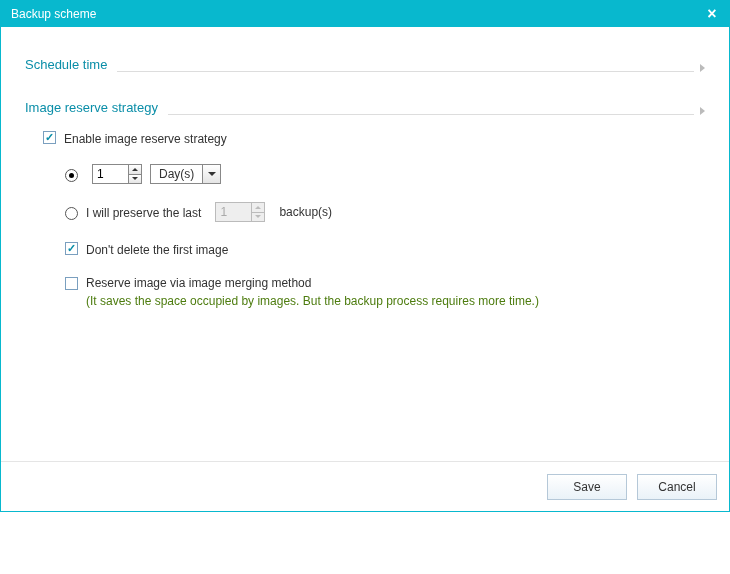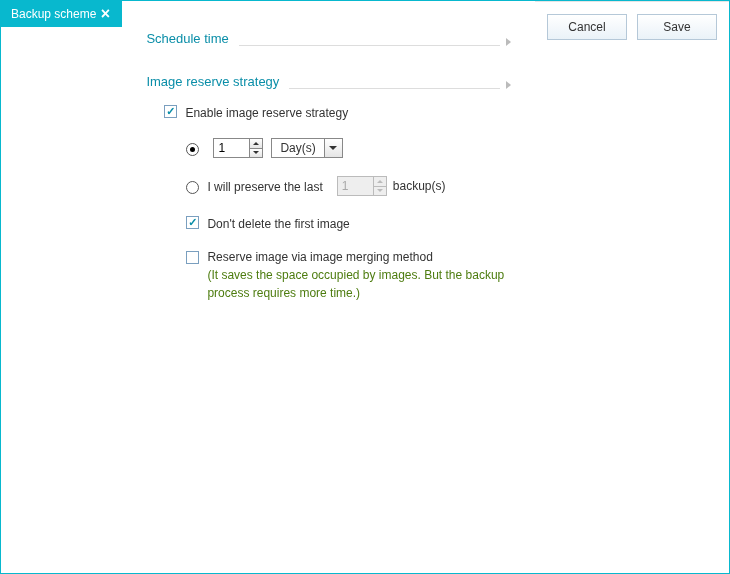--- a/index.html
+++ b/index.html
@@ -5,24 +5,24 @@
   * { box-sizing: border-box; }
   body {
     margin: 0;
     font-family: Tahoma, Arial, sans-serif;
     font-size: 12px;
     background: #fff;
     color: #333;
   }
   .window {
     width: 730px;
-    height: 574px;
+    height: 512px;
     border: 1px solid #08b8ce;
     display: flex;
-    flex-direction: row;
+    flex-direction: column;
     position: relative;
   }
   .titlebar {
     background: #08b8ce;
     color: #fff;
     height: 26px;
     display: flex;
     align-items: center;
     padding: 0 8px 0 10px;
     font-size: 12px;
@@ -272,38 +272,38 @@
             <input type="text" class="disabled" disabled="" value="1" style="">
             <span class="btns disabled">
               <div>
                   <span class="arrow-up"></span>
                 </div>
               <div>
                   <span class="arrow-down"></span>
                 </div>
             </span>
           </span>
-          <span style="">backup(s)</span>
+          <span style="margin-left:8px;">backup(s)</span>
         </span>
       </div>
 
       <div class="row indent" style="margin-top:18px;">
         <span class="checkbox checked"></span>
         <span class="ctrl-label">Don't delete the first image</span>
       </div>
 
       <div class="row indent" style="margin-top:14px;">
         <span class="checkbox" style="margin-top:4px;"></span>
         <span class="ctrl-label multi">
           <span>Reserve image via image merging method</span><br>
           <span class="sub-note">(It saves the space occupied by images. But the backup process requires more time.)</span>
         </span>
       </div>
 
     </div>
   </div>
 
   <div class="footer">
+    <span class="btn">Save</span>
     <span class="btn">Cancel</span>
-    <span class="btn">Save</span>
   </div>
 
 </div>
 
 </body></html>

